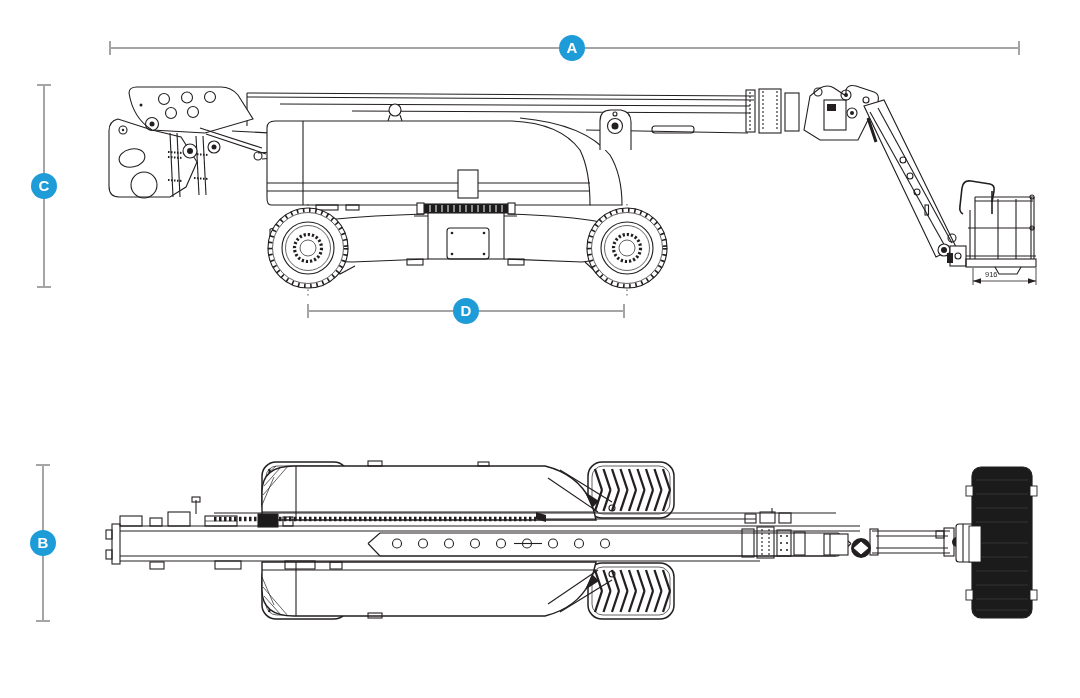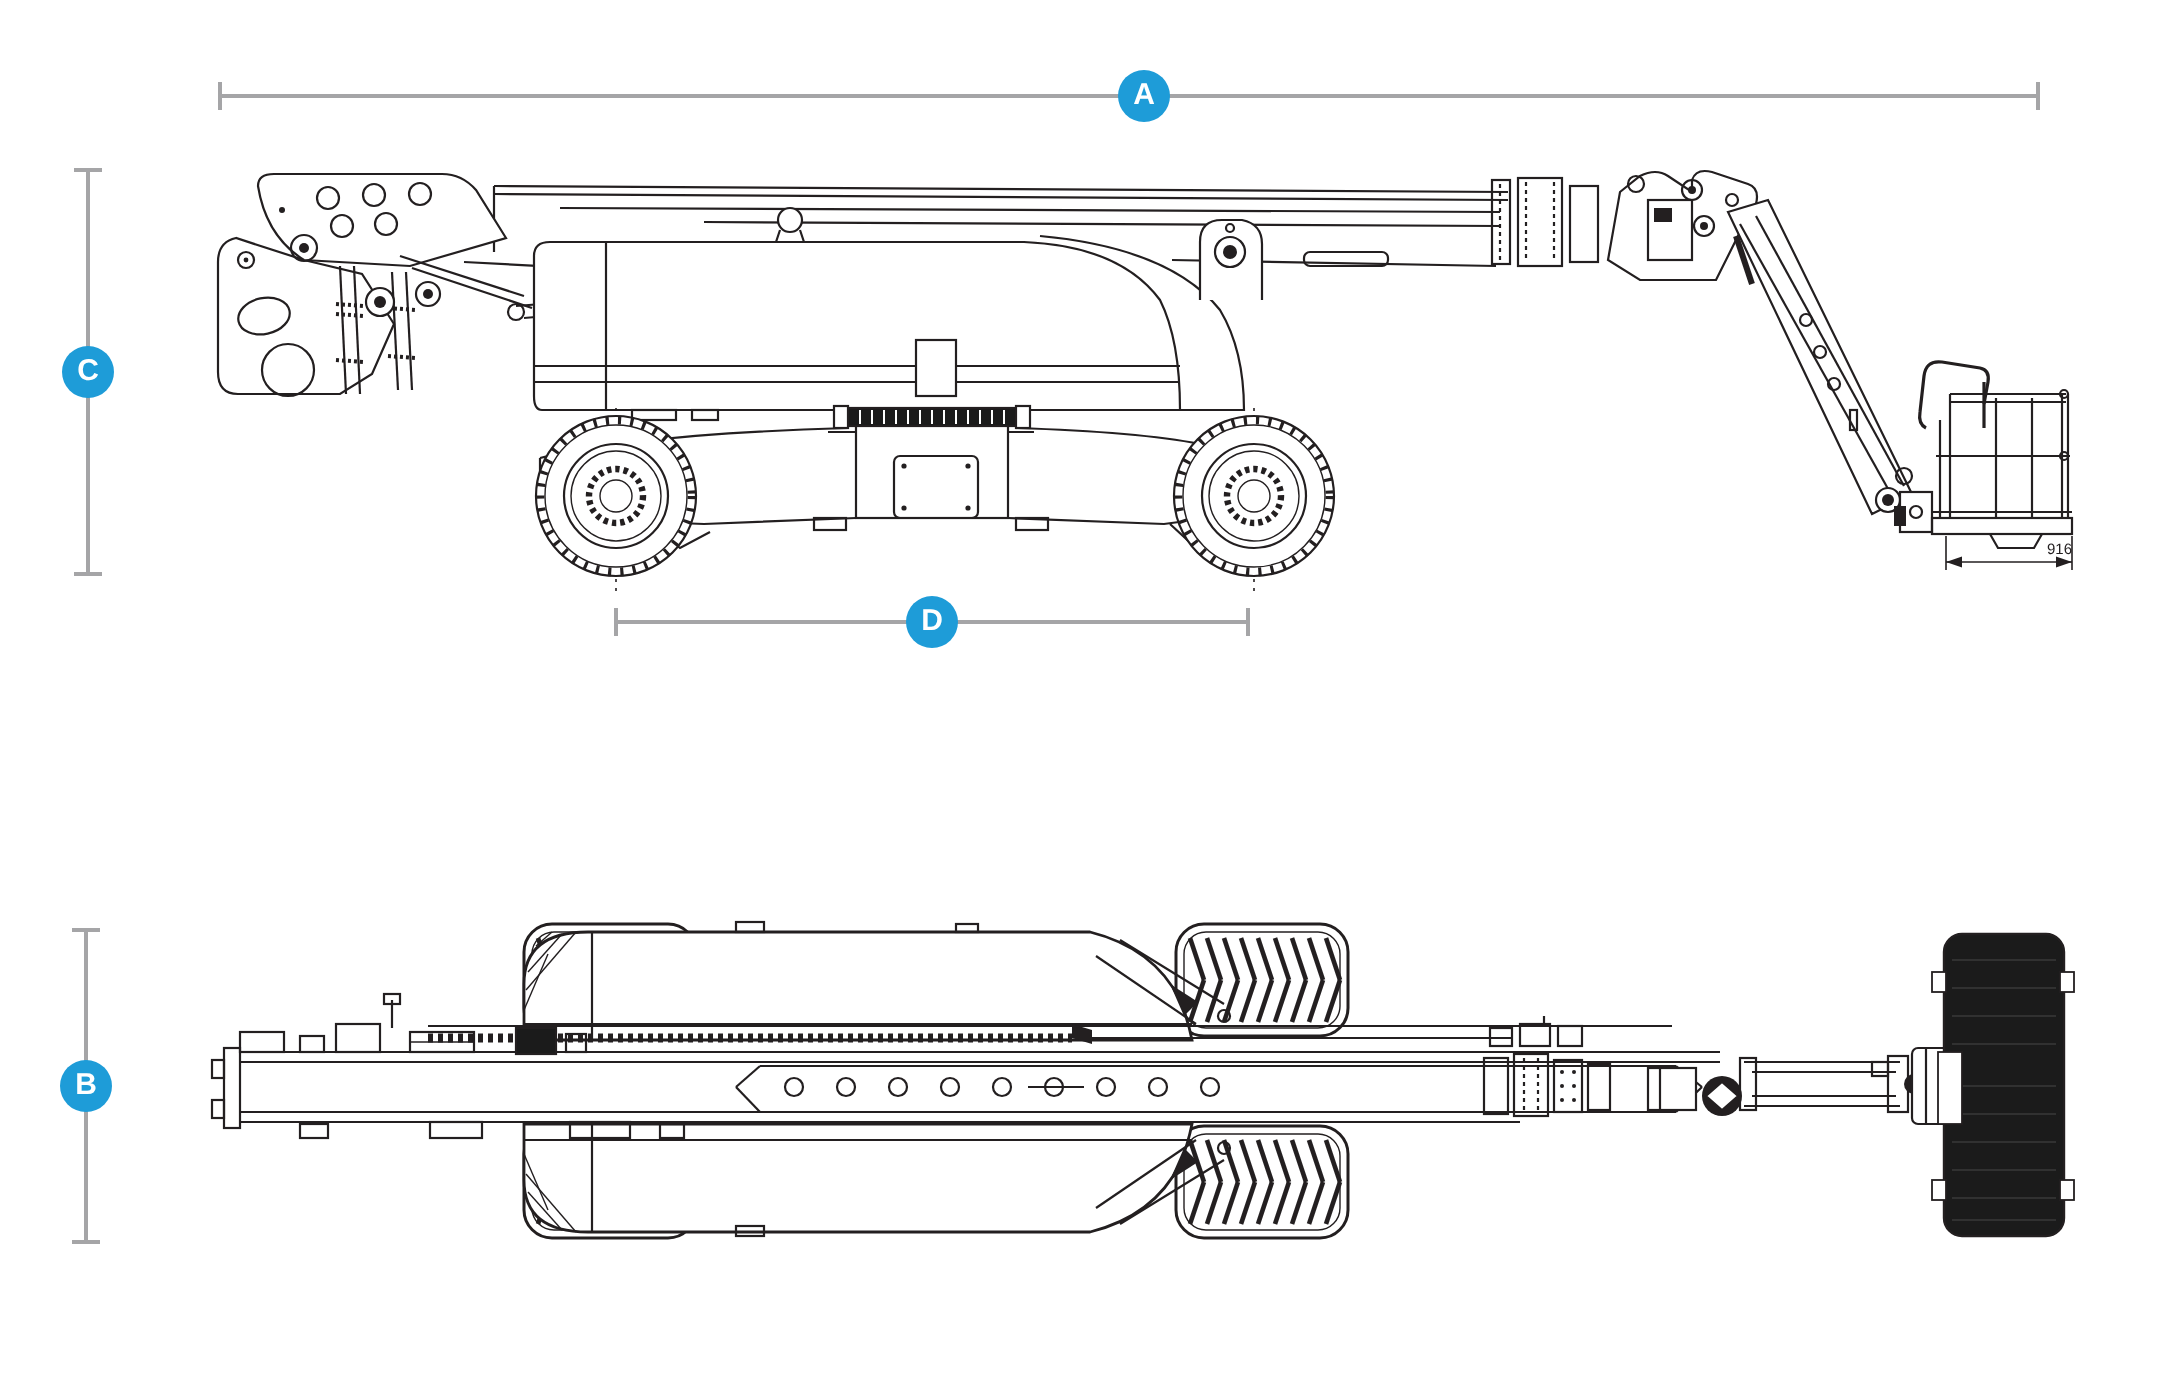--- a/index.html
+++ b/index.html
@@ -19,22 +19,23 @@
   .dot   { stroke-dasharray:1.5,3; stroke-width:0.8; }
   
   .badge {
     position:absolute; width:26px; height:26px; border-radius:50%;
     background:var(--color-accent,#1E9CD8); color:var(--color-badge_text,#fff);
     font:bold 15px/26px "Liberation Sans",sans-serif; text-align:center;
     letter-spacing:0; user-select:none;
   }
   .mini-dim {
     position:absolute; left:973px; top:270px; width:63px; height:9px;
-    text-align:right; font:7.5px/9px "Liberation Sans",sans-serif;
+    text-align:left; font:7.5px/9px "Liberation Sans",sans-serif;
     color:var(--color-ink,#231F20);
+    padding-left:12px;
   }
 </style>
 </head>
 <body>
 
 <div class="canvas" aria-label="boom-lift-dimension-drawing">
 
 <svg width="1080" height="698" viewBox="0 0 1080 698">
   <defs>
 

